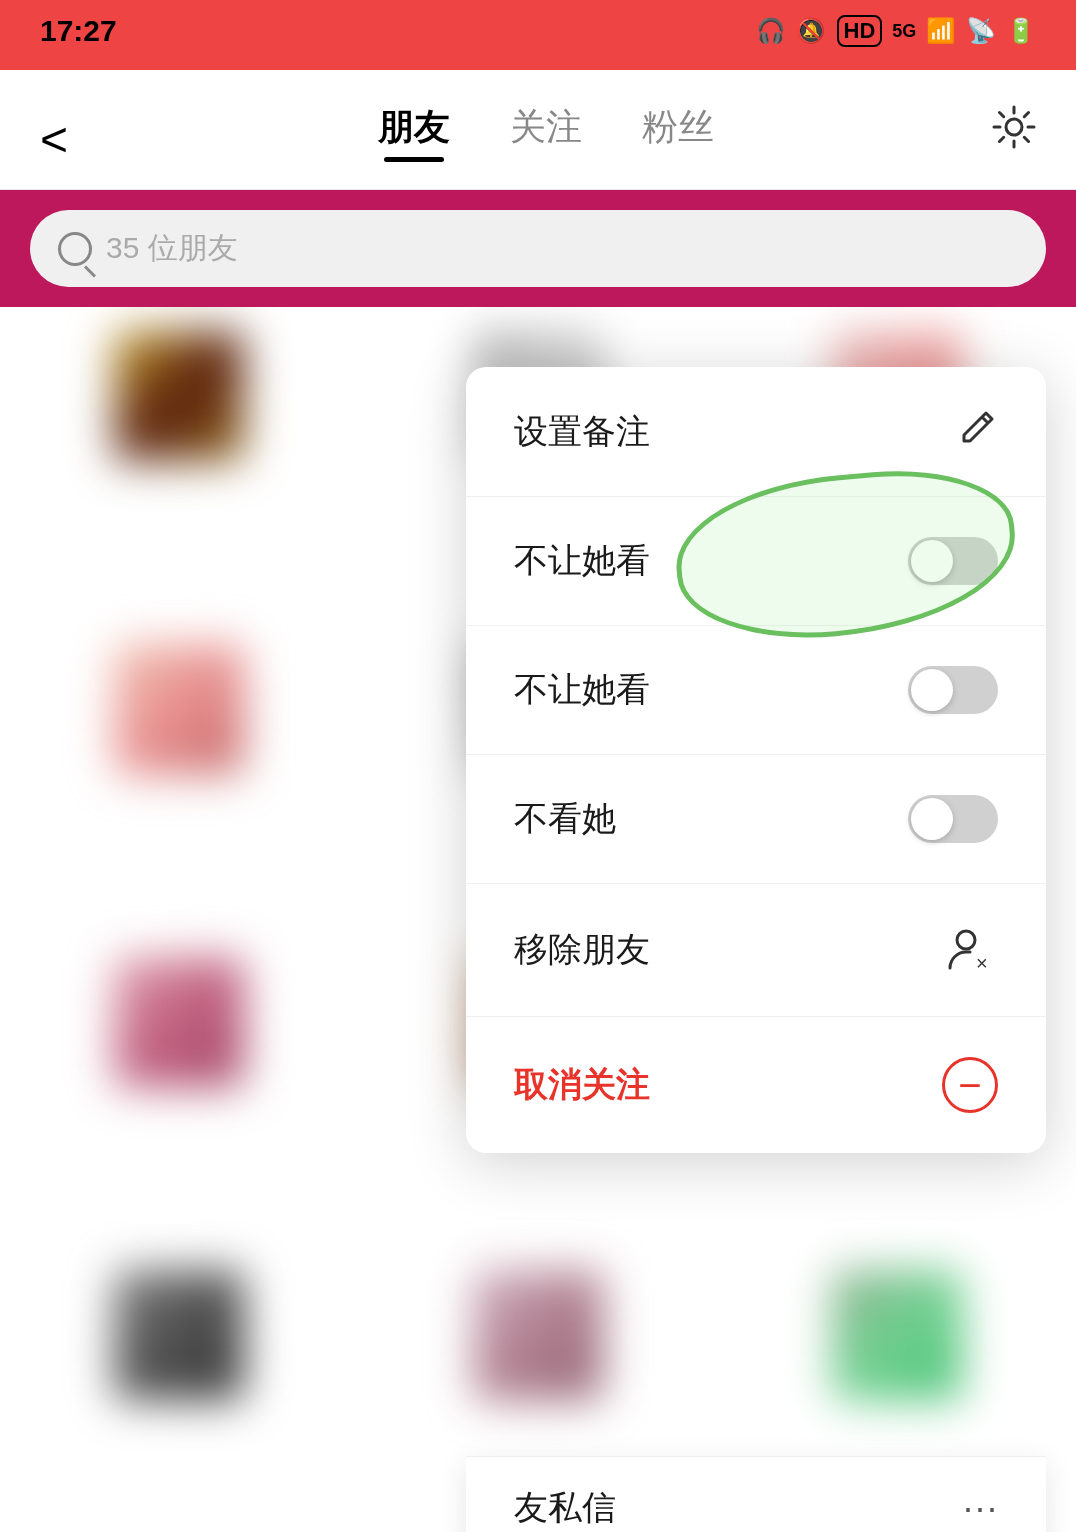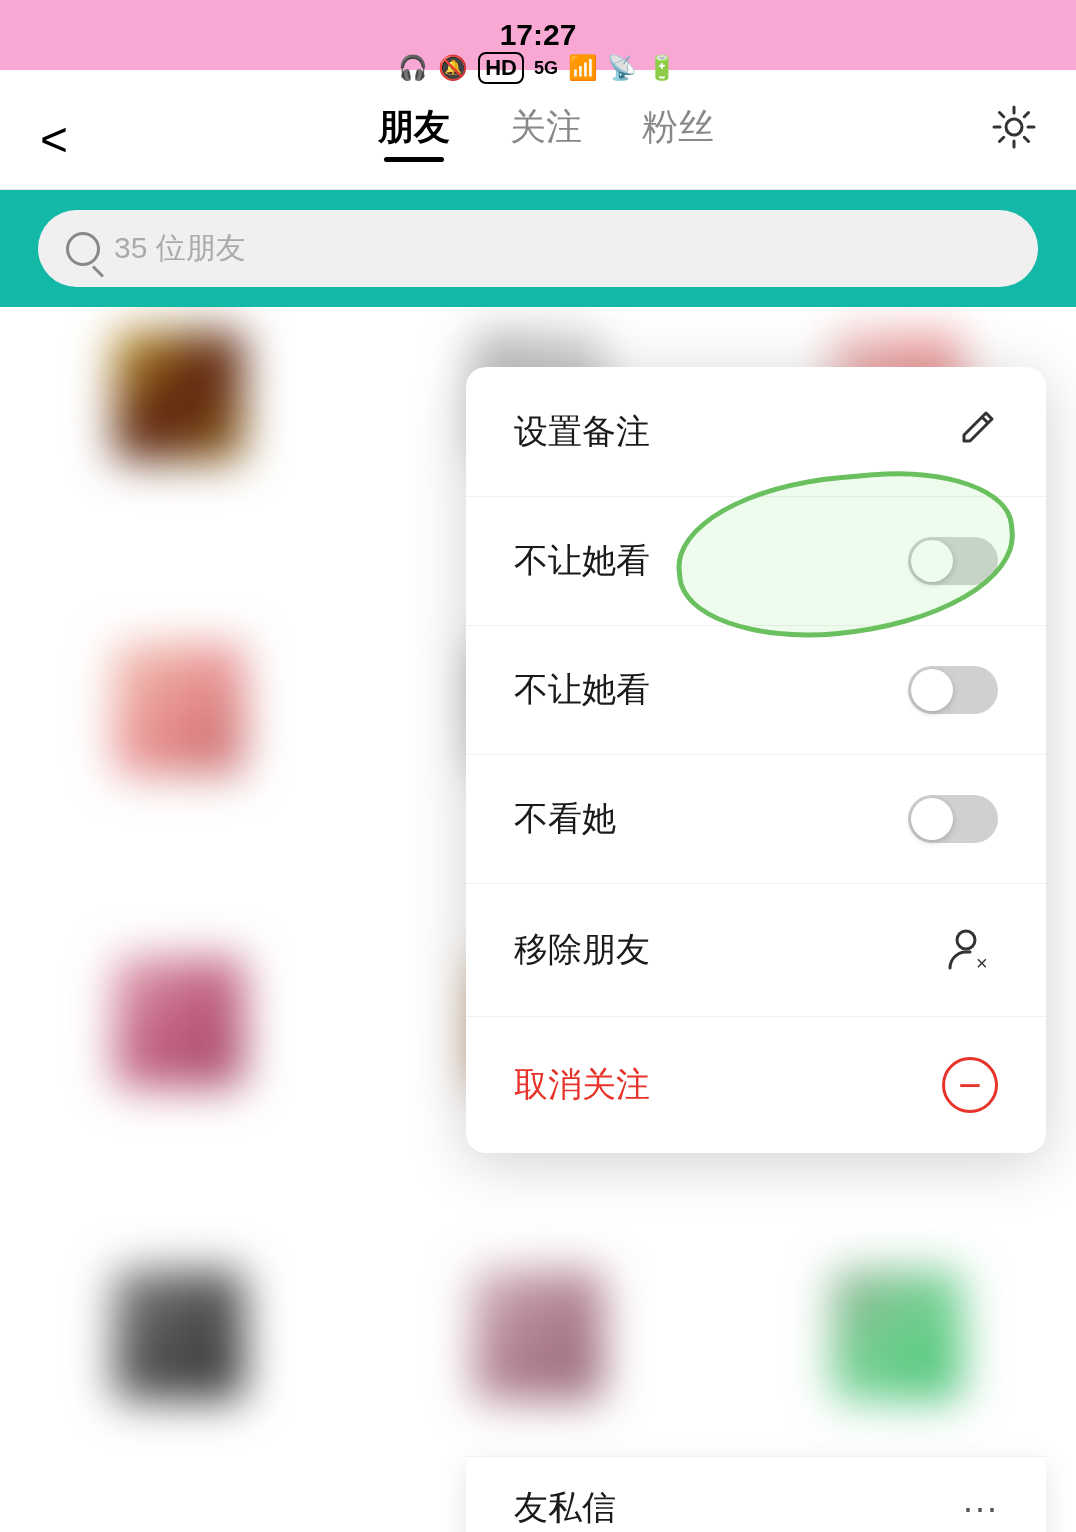--- a/index.html
+++ b/index.html
@@ -12,24 +12,23 @@
       font-family: -apple-system, 'PingFang SC', 'Helvetica Neue', sans-serif;
       overflow: hidden;
       position: relative;
     }
 
     
     .status-bar {
       display: flex;
       justify-content: space-between;
       align-items: center;
-      padding: 18px 40px 10px;
-      background: #f9a8d4;
+      padding: 2px 40px 10px;
+      background: #ef4444;
       height: 70px;
-      flex-direction: column;
     }
     .status-time {
       font-size: 30px;
       font-weight: 600;
       color: #000;
     }
     .status-icons {
       display: flex;
       align-items: center;
       gap: 10px;
@@ -87,22 +86,22 @@
     }
     .nav-settings {
       font-size: 40px;
       cursor: pointer;
       color: #333;
       padding-bottom: 16px;
     }
 
     
     .search-area {
-      background: #14b8a6;
-      padding: 20px 38px;
+      background: #be185d;
+      padding: 20px 30px;
     }
     .search-bar {
       background: #f0f0f0;
       border-radius: 40px;
       display: flex;
       align-items: center;
       padding: 18px 28px;
       gap: 14px;
     }
     .search-icon-circle {
@@ -185,20 +184,21 @@
     .menu-item:last-child {
       border-bottom: none;
     }
     .menu-item-label {
       font-size: 34px;
       color: #1a1a1a;
       font-weight: 500;
     }
     .menu-item-label.red {
       color: #e8332a;
+      font-weight: bold;
     }
 
     
     .toggle {
       width: 90px;
       height: 48px;
       background: #d0d0d0;
       border-radius: 30px;
       position: relative;
       cursor: pointer;

